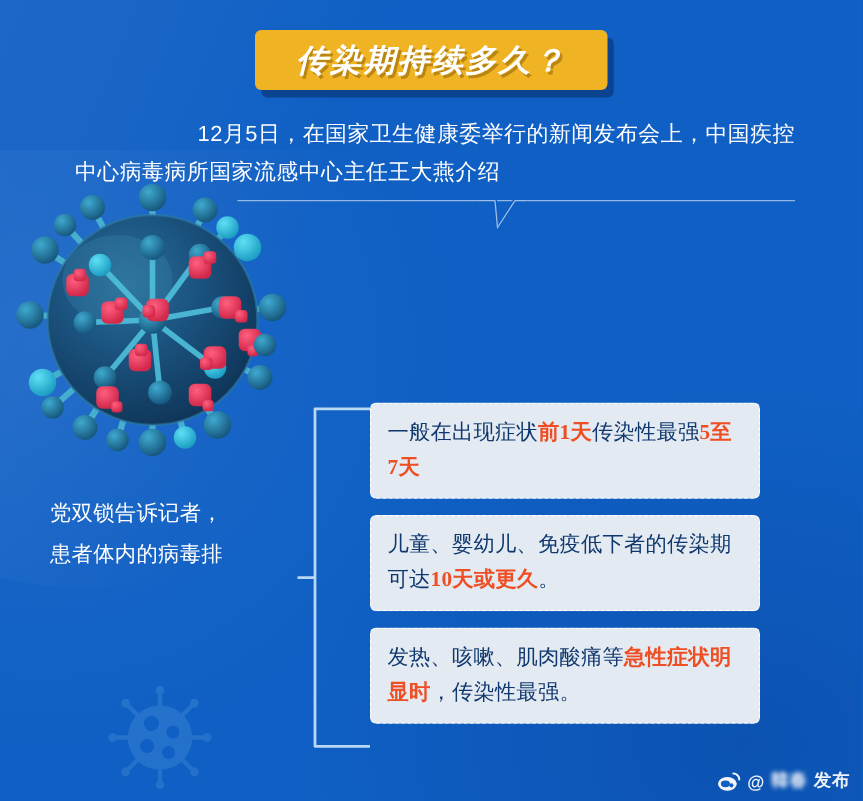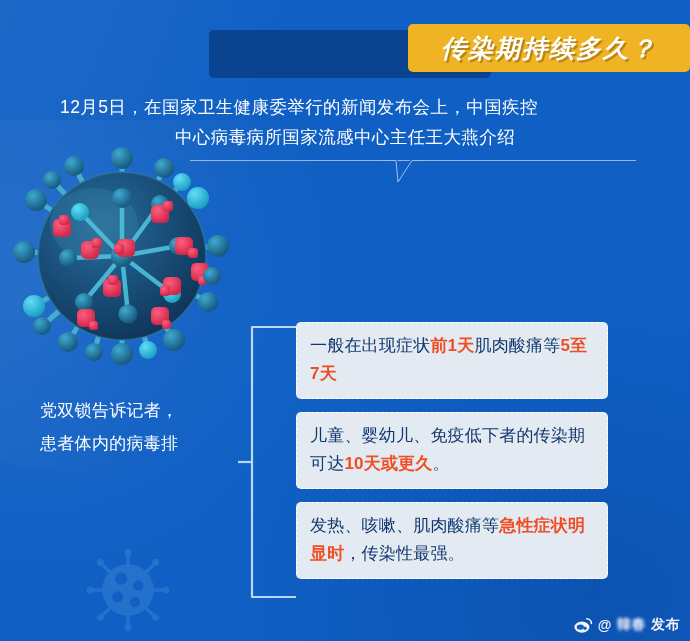--- a/index.html
+++ b/index.html
@@ -50,21 +50,21 @@
     width: 86px; height: 86px;
     opacity: 0.22;
     pointer-events: none;
   }
 
   
   .title-wrap {
     position: absolute;
     left: 0; right: 0; top: 24px;
     display: flex;
-    justify-content: flex-end;
+    justify-content: center;
   }
   .title-shadow {
     position: absolute;
     left: 50%;
     transform: translateX(-50%) translate(5px, 6px);
     width: 282px; height: 48px;
     background: #0a4490;
     border-radius: 5px;
   }
   .title-badge {
@@ -89,22 +89,22 @@
   
   .intro {
     position: absolute;
     left: 60px; top: 92px;
     width: 576px;
     color: #ffffff;
     font-size: 17.5px;
     line-height: 30px;
     letter-spacing: 0.4px;
   }
-  .intro .line { display: block; white-space: nowrap; }
-  .intro .line-2 { text-align: center; padding-right: 6px; }
+  .intro .line { display: block; white-space: nowrap; text-align: right; }
+  .intro .line-2 { text-align: left; padding-right: 6px; }
 
   .intro-underline {
     position: absolute;
     left: 190px; top: 160px;
     width: 446px; height: 1px;
     background: rgba(255,255,255,0.55);
   }
   .intro-notch {
     position: absolute;
     left: 382px; top: 160px;
@@ -166,20 +166,21 @@
     margin-bottom: 13px;
     color: #10386f;
     font-size: 17px;
     line-height: 28px;
     letter-spacing: 0.2px;
     font-weight: 500;
   }
   .card .hl {
     color: #ef4e23;
     font-weight: 700;
+    font-family: Liberation Serif, serif;
   }
   .card:last-child { margin-bottom: 0; }
 
   
   .weibo {
     position: absolute;
     right: 10px; bottom: 7px;
     display: flex;
     align-items: center;
     gap: 5px;
@@ -391,21 +392,21 @@
     <span class="line">患者体内的病毒排</span>
   </div>
 
   <svg class="bracket" viewBox="0 0 62 276">
     <path d="M58 3 L14 3 L14 273 L58 273" fill="none" stroke="#b9d8f4" stroke-width="2.2" stroke-linejoin="round"></path>
     <line x1="14" y1="138" x2="-14" y2="138" stroke="#b9d8f4" stroke-width="2.2"></line>
   </svg>
 
   <div class="cards">
     <div class="card">
-      <span>一般在出现症状</span><span class="hl">前1天</span><span>肌肉酸痛等</span><span class="hl">5至7天</span>
+      <span>一般在出现症状</span><span class="hl">前1天</span><span>传染性最强</span><span class="hl">5至7天</span>
     </div>
     <div class="card">
       <span>儿童、婴幼儿、免疫低下者的传染期可达</span><span class="hl">10天或更久</span><span>。</span>
     </div>
     <div class="card">
       <span>发热、咳嗽、肌肉酸痛等</span><span class="hl">急性症状明显时</span><span>，传染性最强。</span>
     </div>
   </div>
 
   <div class="weibo">

